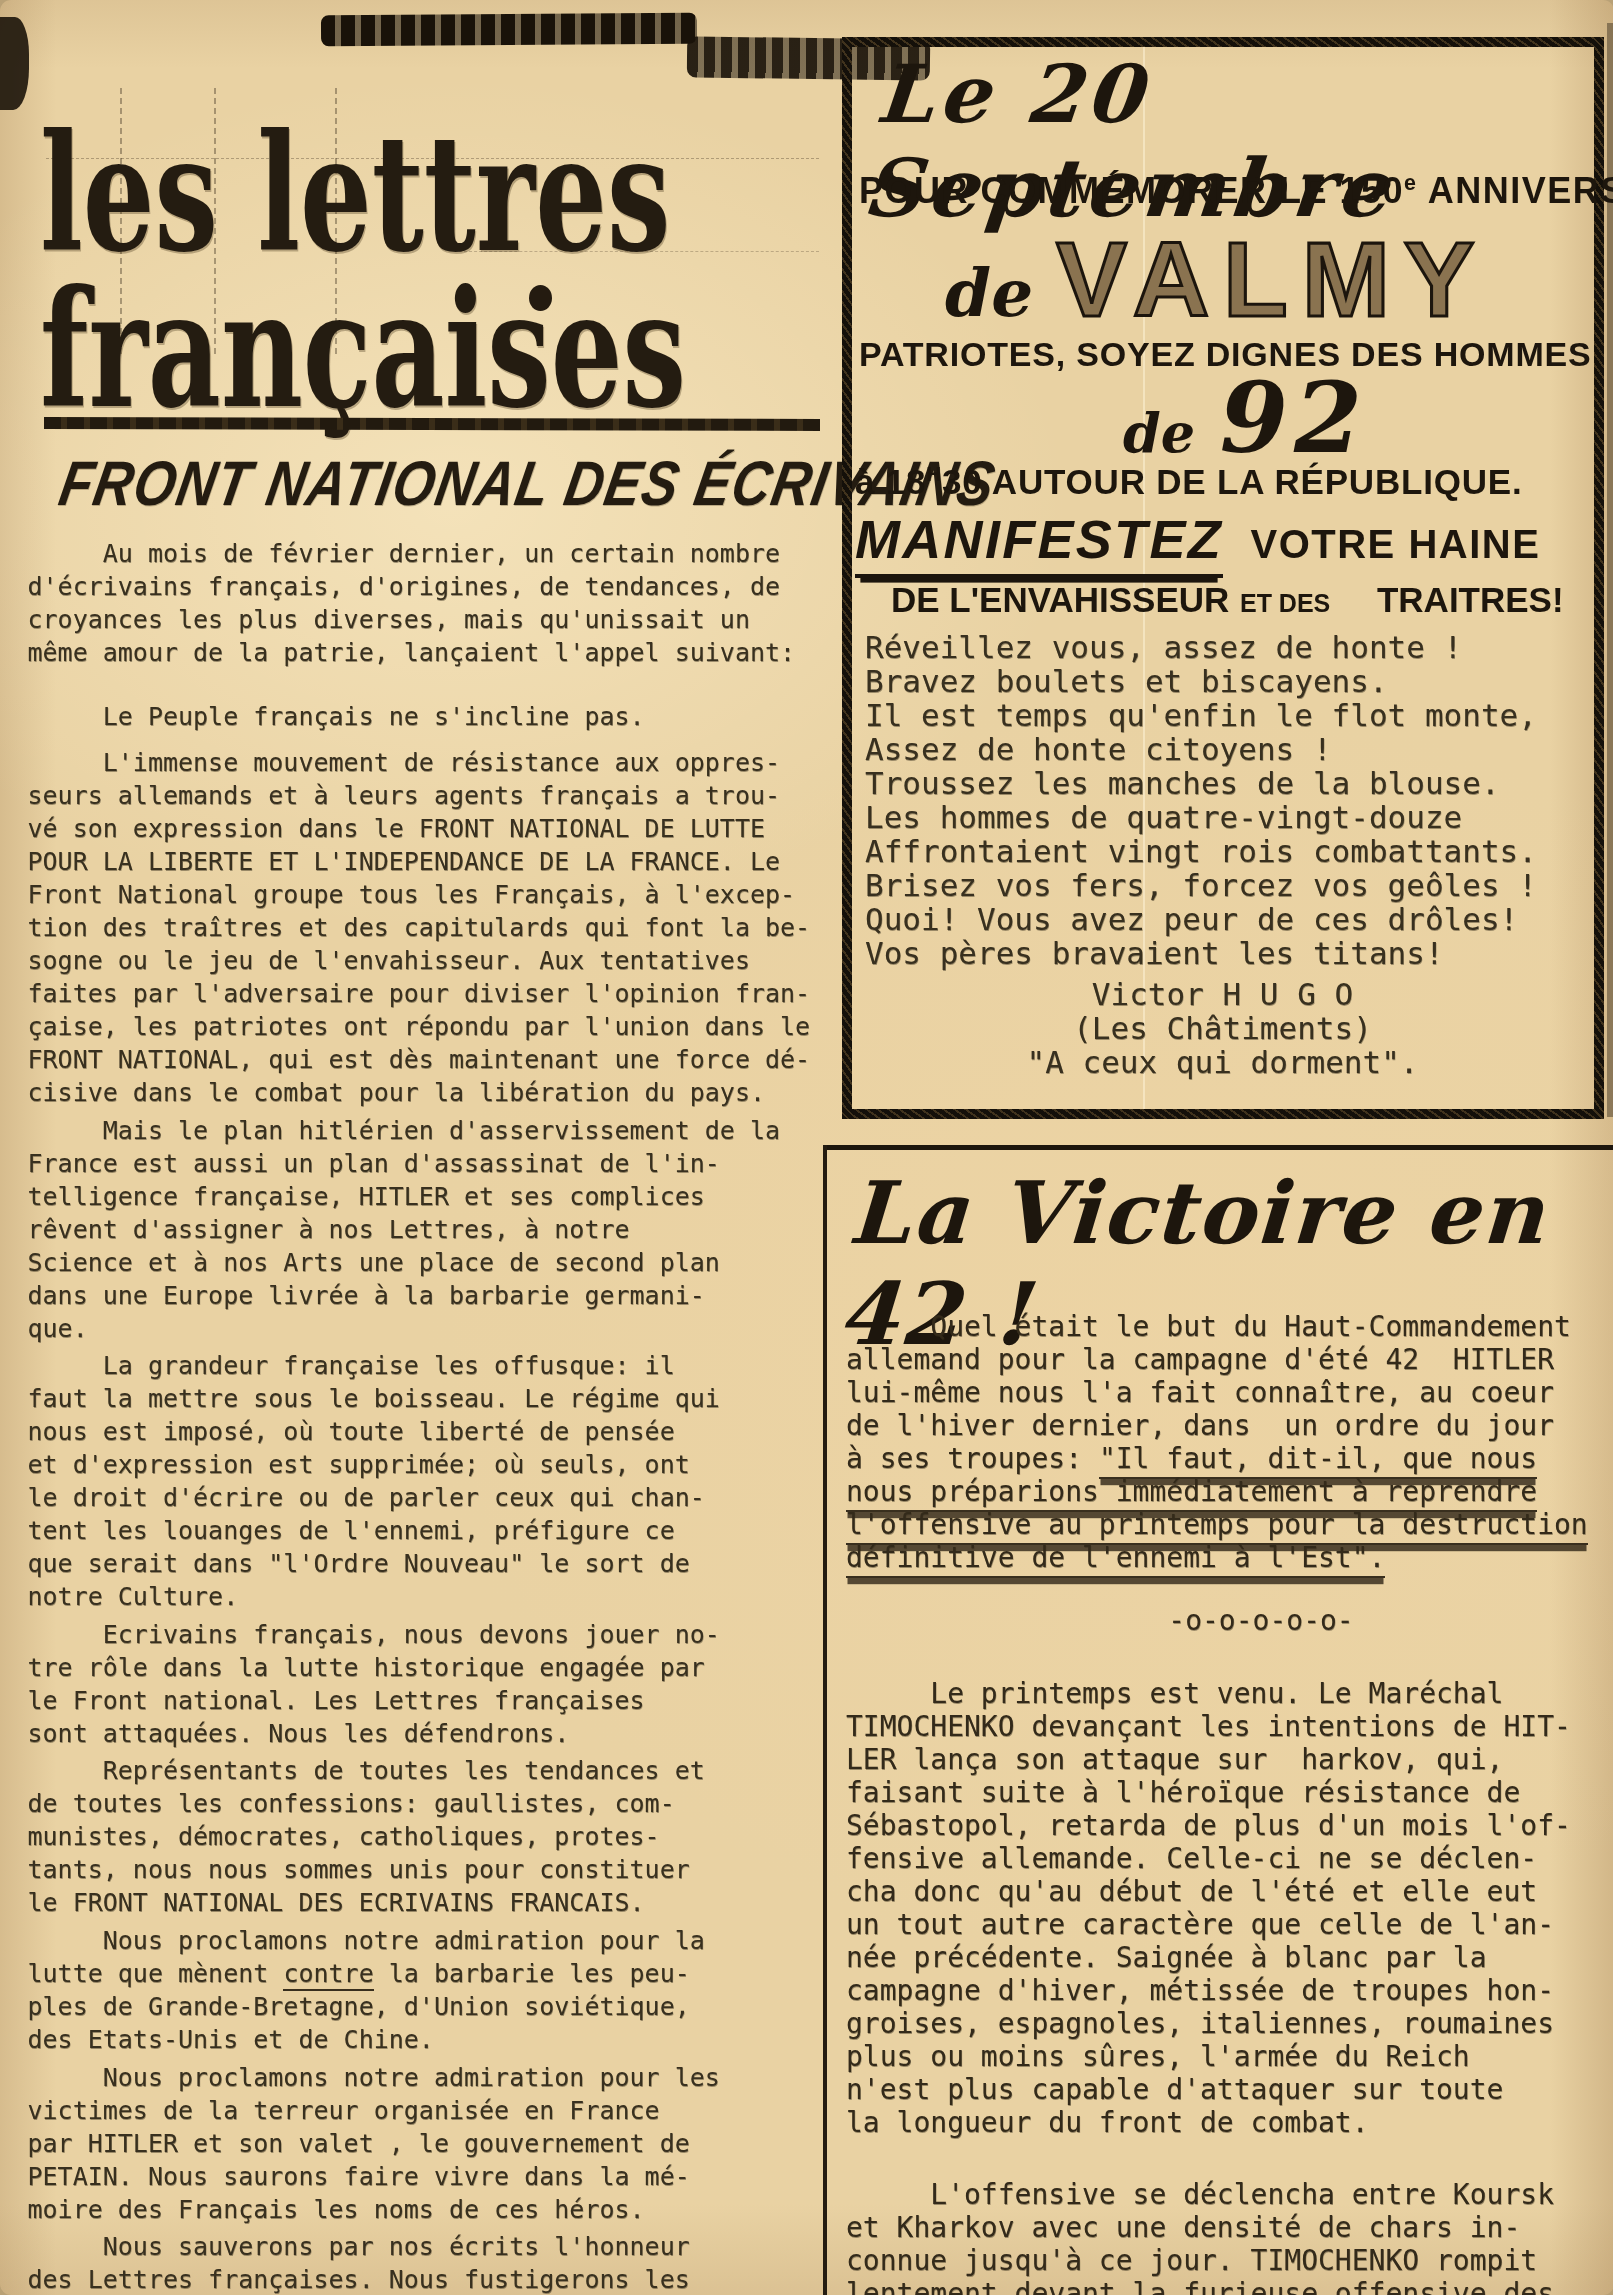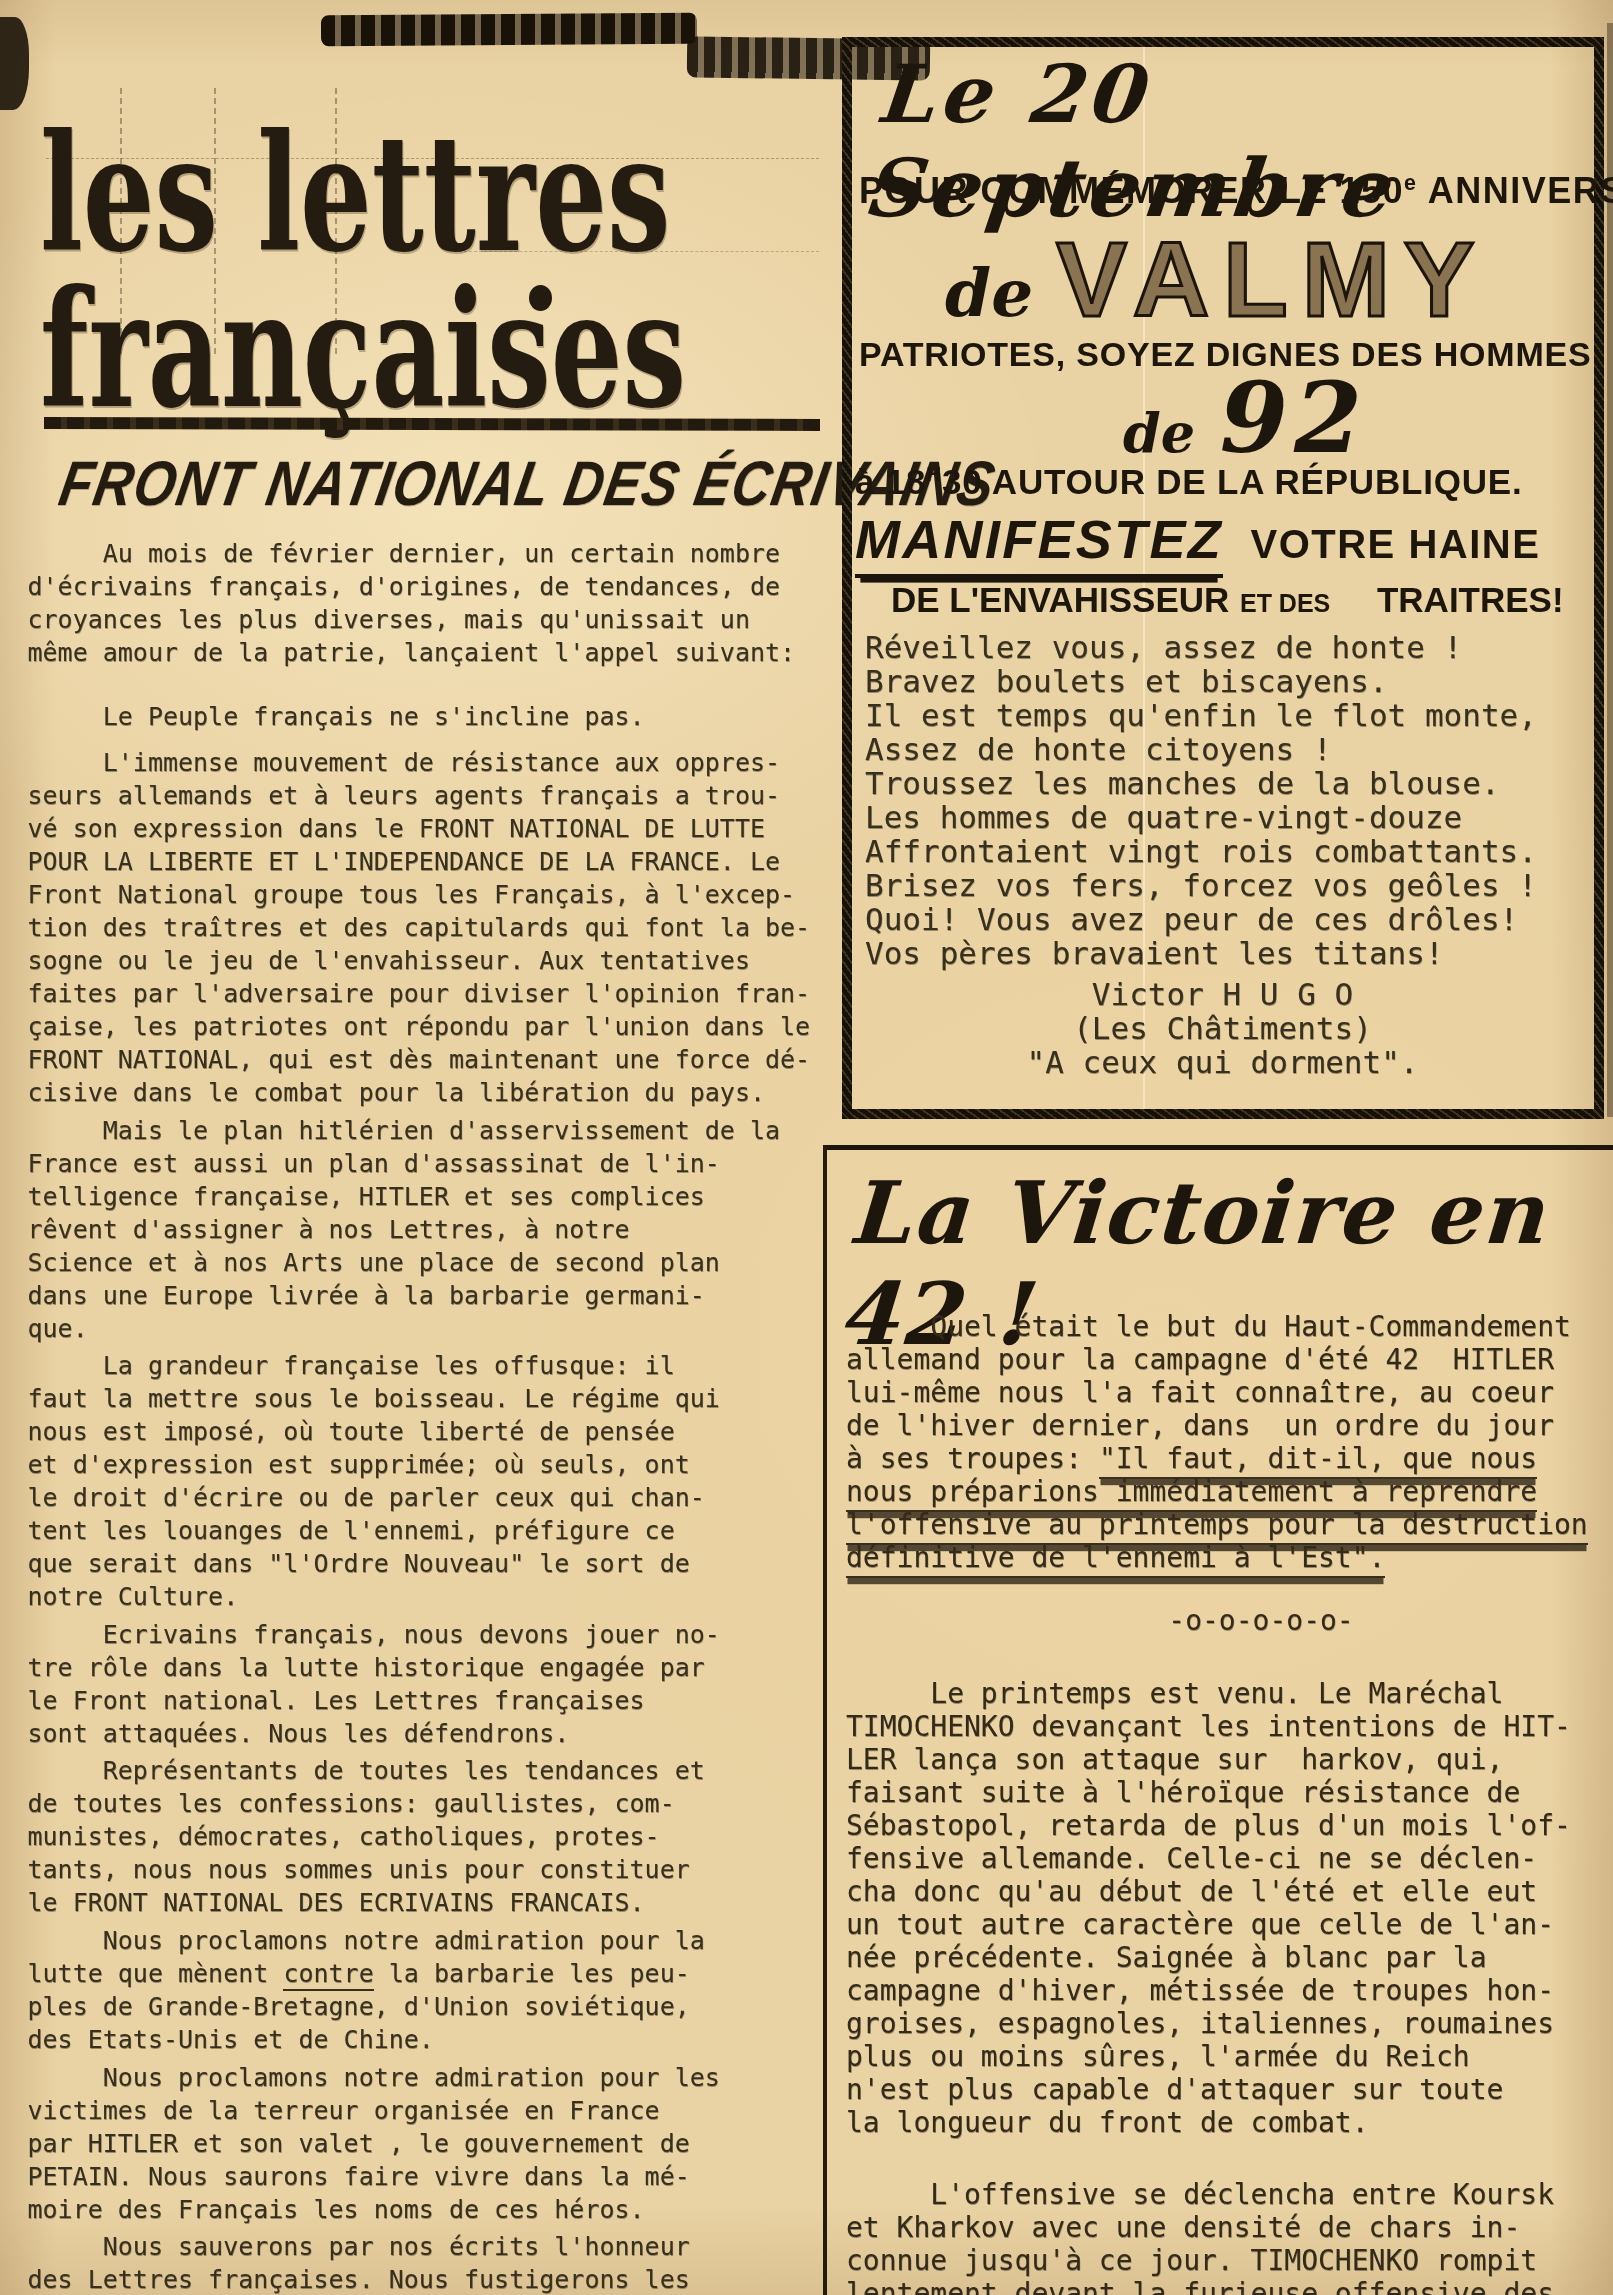--- a/index.html
+++ b/index.html
@@ -3,21 +3,21 @@
 <meta charset="utf-8">
 <style>
   html,body{margin:0;padding:0;background:#b9a176;}
   #page{position:relative;width:1614px;height:2295px;overflow:hidden;
     background:#e9d2a3;
     background-image:
       radial-gradient(995px 689px at 28% 22%, rgba(255,242,208,.5), transparent 62%),
       radial-gradient(1148px 995px at 72% 58%, rgba(242,214,165,.35), transparent 66%),
       linear-gradient(90deg, rgba(140,100,55,.20), rgba(140,100,55,0) 3.5%, rgba(140,100,55,0) 96%, rgba(140,100,55,.25)),
       linear-gradient(0deg, rgba(140,100,55,.15), rgba(140,100,55,0) 4%, rgba(140,100,55,0) 97%, rgba(140,100,55,.12));
-    font-family:"DejaVu Sans Mono","Liberation Mono",monospace;color:#38301f;}
+    font-family:"DejaVu Sans Mono","Liberation Mono",monospace;color:#38301f;border-radius:11px;}
   #page > *{position:absolute;}
 
   
   .tw{white-space:pre;color:#38301f;text-shadow:0.5px 0.6px 0.6px rgba(56,46,28,.45);}
   .tl{white-space:pre;}
   .u{border-bottom:2.3px solid rgba(47,38,23,.95);padding-bottom:0.8px;}
   .u2{border-bottom:2.3px solid rgba(47,38,23,.95);box-shadow:0 7.7px 0 -1.5px rgba(47,38,23,.8);padding-bottom:1.5px;}
 
   
   .t-line{left:40px;line-height:1;font-family:"DejaVu Serif","Liberation Serif",serif;font-weight:700;

